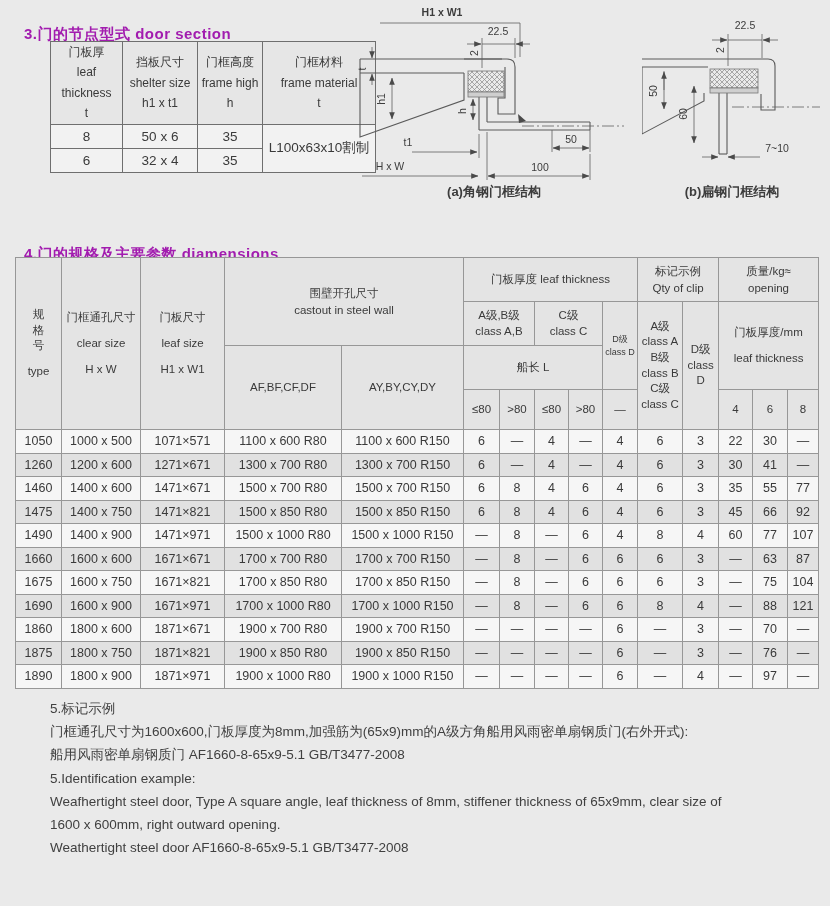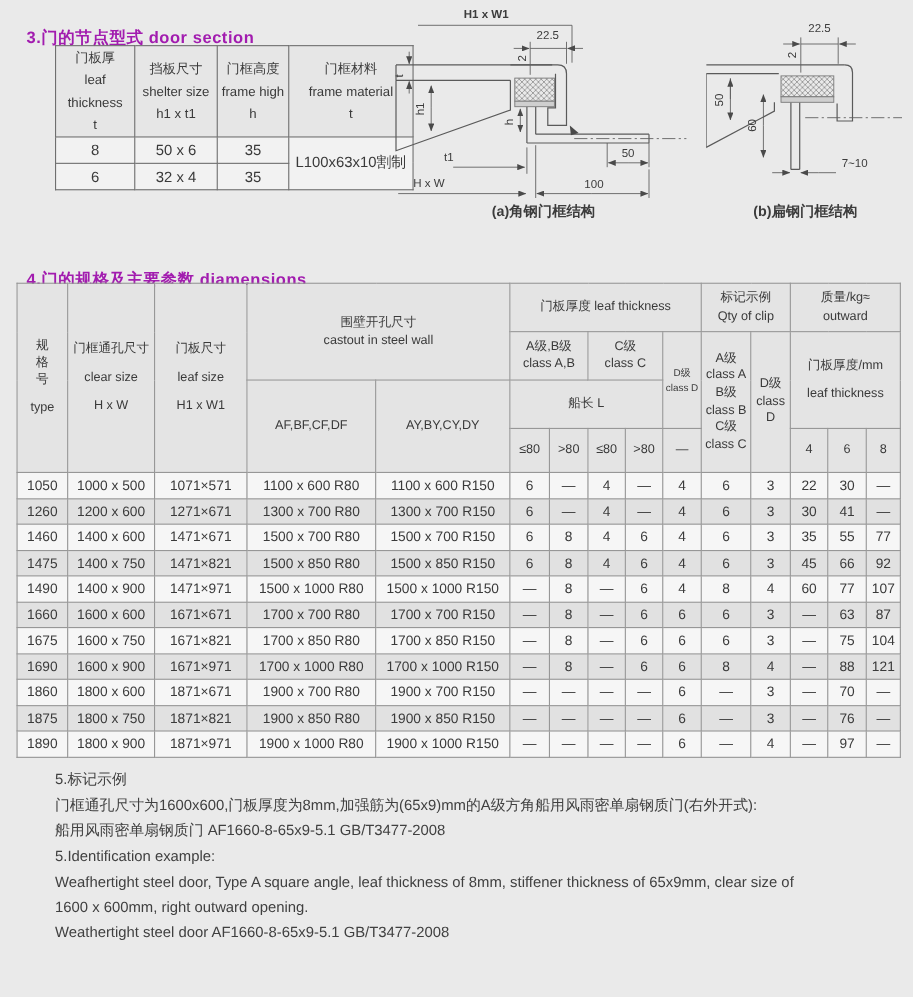--- a/index.html
+++ b/index.html
@@ -252,21 +252,21 @@
       </th>
       <th colspan="5">
         <div>门板厚度  leaf thickness</div>
       </th>
       <th colspan="2">
         <div>标记示例</div>
         <div>Qty of clip</div>
       </th>
       <th colspan="3">
         <div>质量/kg≈</div>
-        <div>outward</div>
+        <div>opening</div>
       </th>
     </tr>
     <tr class="hr2">
       <th colspan="2">
           <div class="vzh">A级,B级
 class A,B</div>
         </th>
       <th colspan="2">
           <div class="vzh">C级
 class C</div>

